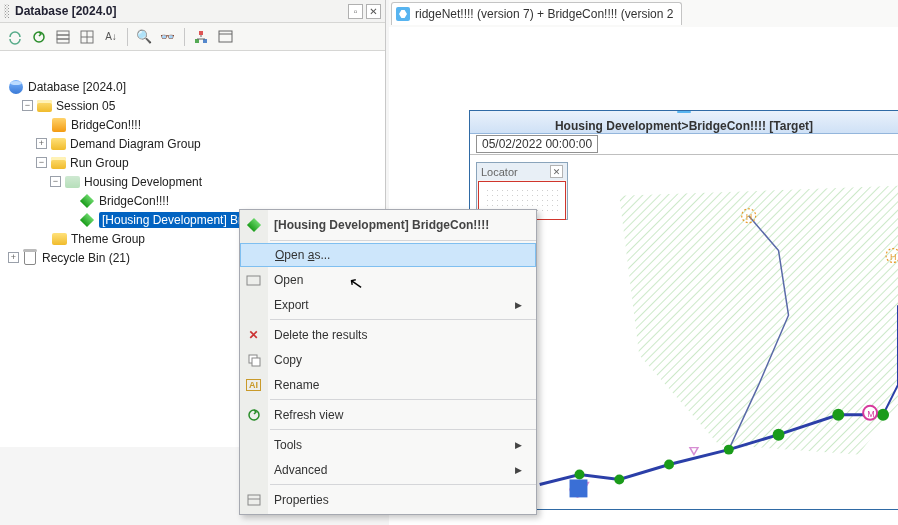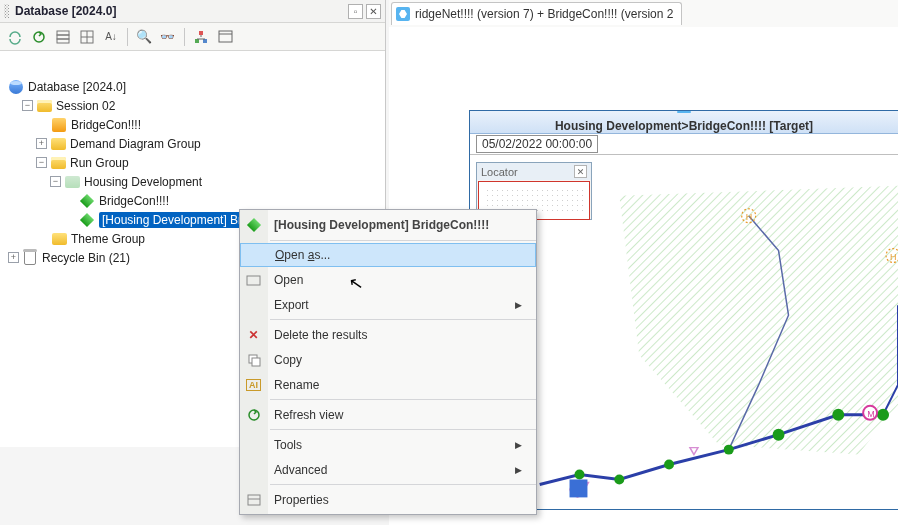--- a/index.html
+++ b/index.html
@@ -187,21 +187,21 @@
   padding: 0 6px;
 }
 .date-box {
   border: 1px solid #919191;
   padding: 1px 5px;
   background: #fff;
 }
 .locator {
   position: absolute;
   top: 51px; left: 6px;
-  width: 116px; height: 58px;
+  width: 92px; height: 58px;
   border: 1px solid #8aa4bb;
   background: #f5f5f4;
 }
 .locator-title {
   height: 17px;
   background: #e8eff6;
   display: flex; align-items: center; justify-content: space-between;
   padding: 0 4px;
   font-size: 11px; color: #666;
 }
@@ -327,21 +327,21 @@
       <span class="node-icon">
           <span class="circle db-icon"></span>
         </span>
       <span class="node-label">Database [2024.0]</span>
     </div>
     <div class="tree-row ind-2">
       <span class="exp">−</span>
       <span class="node-icon">
           <span class="folder-icon folder-open"></span>
         </span>
-      <span class="node-label">Session 02</span>
+      <span class="node-label">Session 05</span>
     </div>
     <div class="tree-row ind-3">
       <span class="exp-empty"></span>
       <span class="node-icon">
           <span class="blue-square" style="background:linear-gradient(#ffd36b,#f39b12);"></span>
         </span>
       <span class="node-label">BridgeCon!!!!</span>
     </div>
     <div class="tree-row ind-3">
       <span class="exp">+</span>

